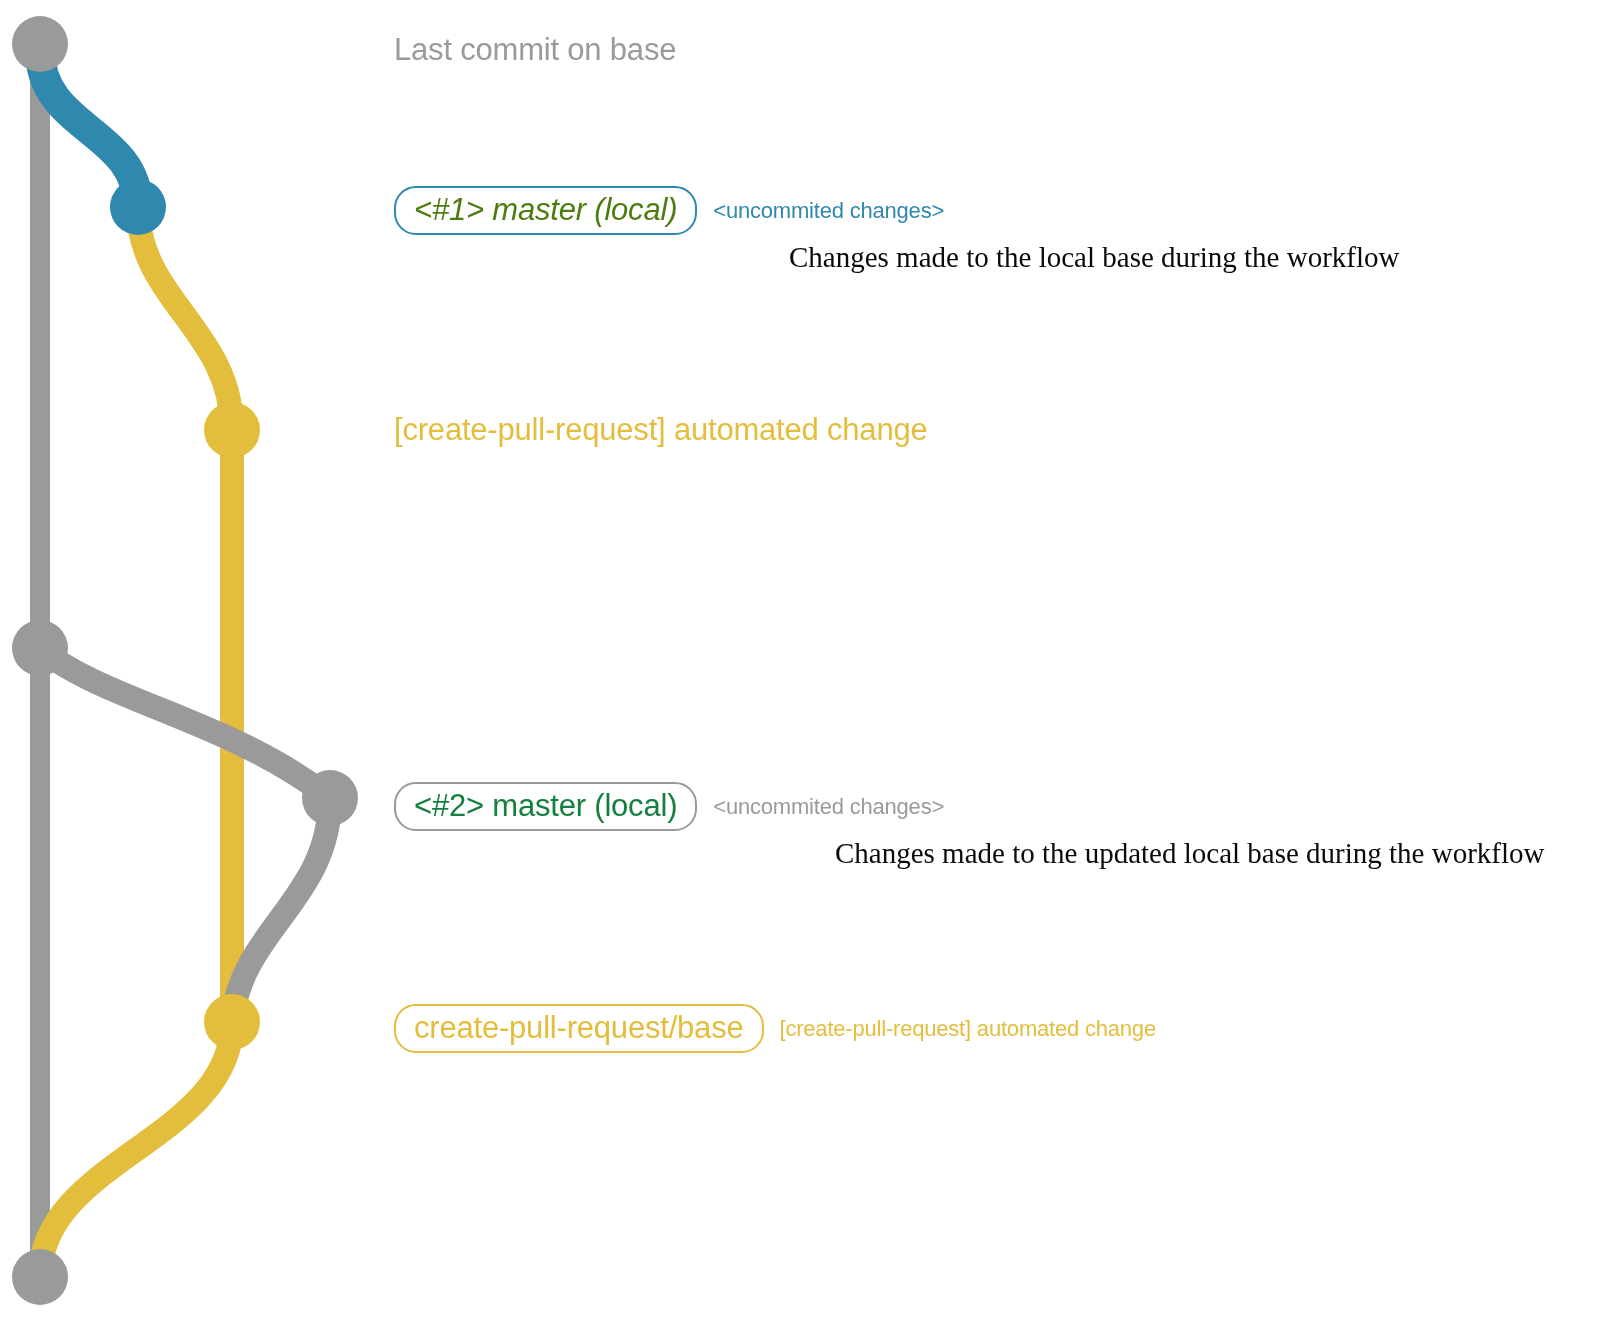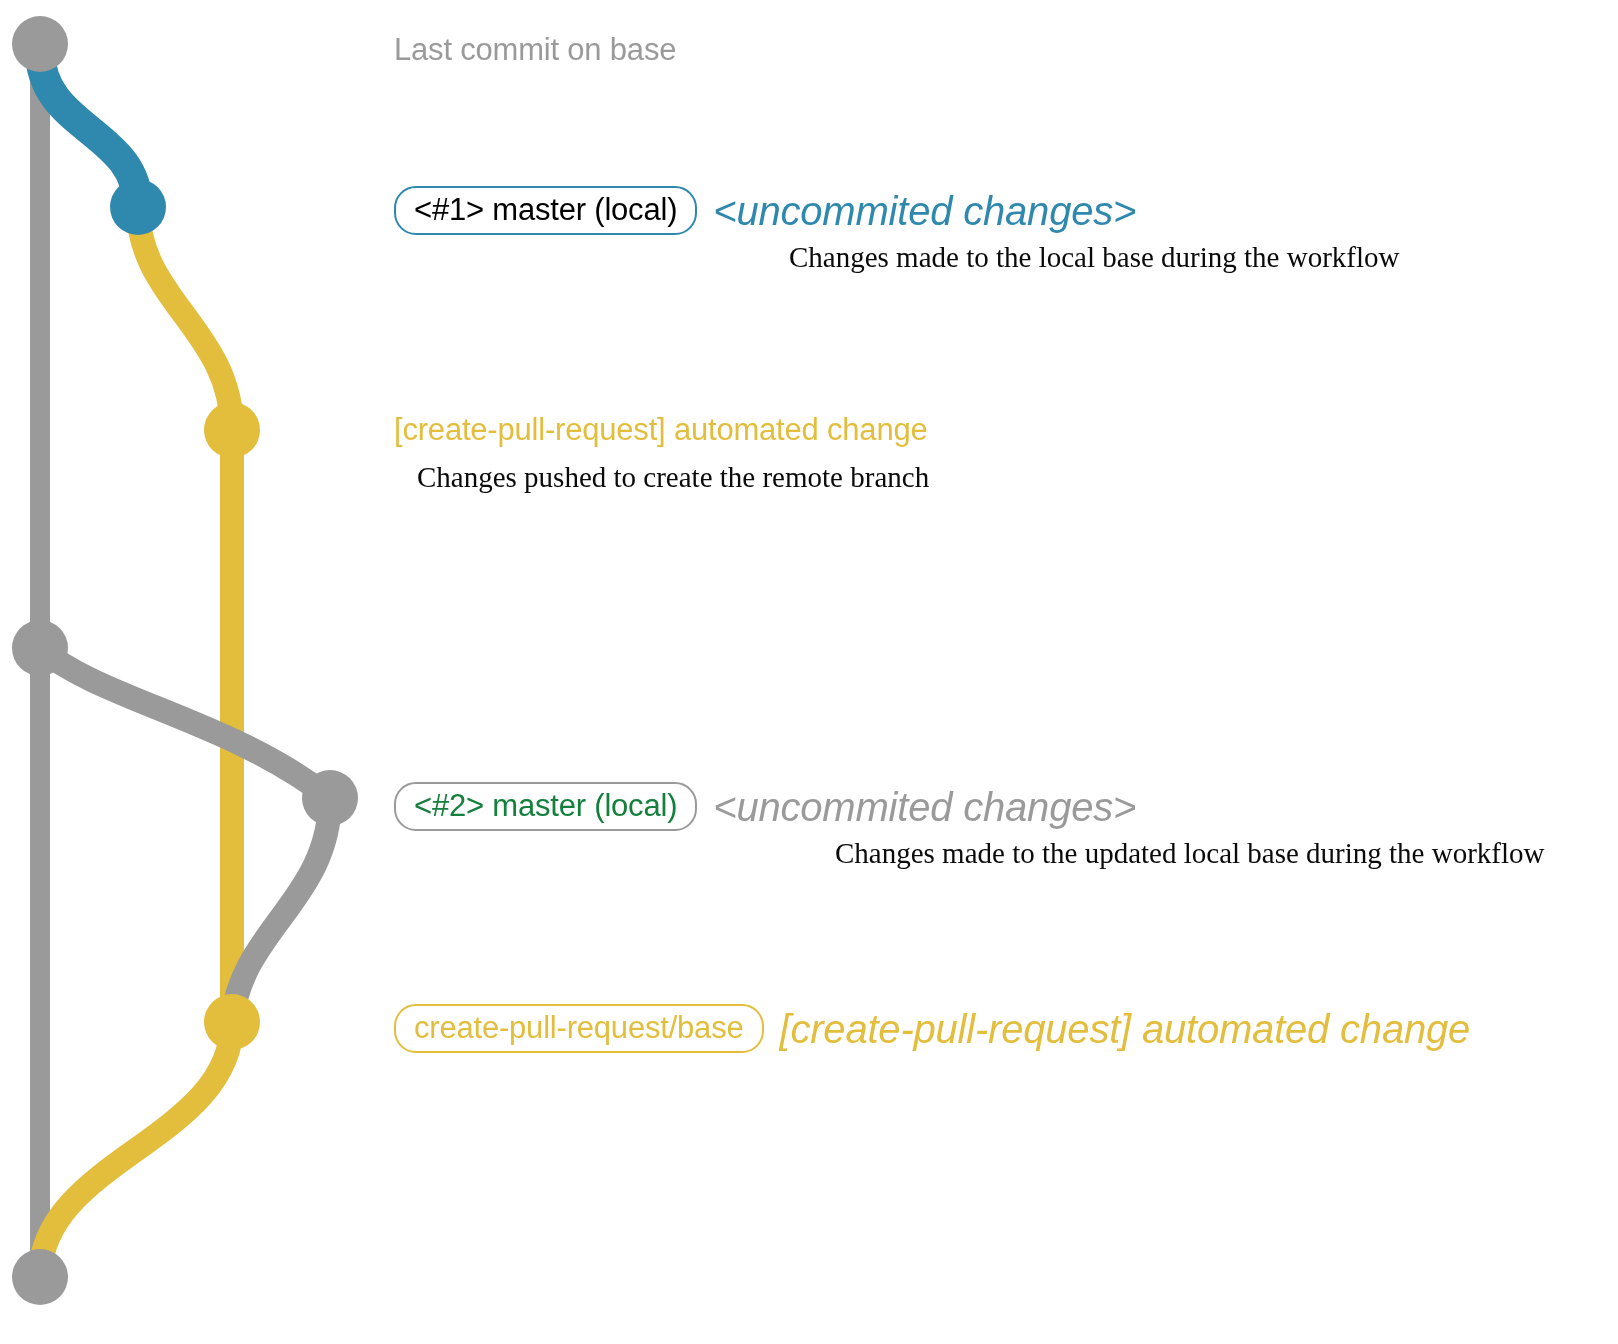--- a/index.html
+++ b/index.html
@@ -46,32 +46,31 @@
     display: inline-block;
     border: 2px solid #9a9a9a;
     border-radius: 22px;
     padding: 6px 18px 8px 18px;
     font-size: 31px;
     line-height: 1.0;
     color: #9a9a9a;
     background: #ffffff;
     letter-spacing: -0.2px;
   }
-  .badge.blue  { border-color: #2f88ae; color: #000000; }
+  .badge.blue  { border-color: #2f88ae; color: #4d7c0f; font-style: italic; }
   .badge.yellow{ border-color: #e3bd3c; color: #e3bd3c; }
   .badge.gray  { border-color: #9a9a9a; color: #15803d; }
 
   .subject {
-    font-size: 40px;
+    font-size: 22px;
     line-height: 1.0;
     margin-left: 16px;
     letter-spacing: -0.2px;
     color: #9a9a9a;
     white-space: nowrap;
-    font-style: italic;
   }
   .subject.blue   { color: #2f88ae; }
   .subject.yellow { color: #e3bd3c; }
   .subject.gray   { color: #9a9a9a; }
 
   .plain-subject {
     font-size: 31px;
     line-height: 1.0;
     letter-spacing: -0.2px;
     color: #9a9a9a;
@@ -130,21 +129,20 @@
       <span class="subject blue">&lt;uncommited changes&gt;</span>
     </div>
   </div>
   <div class="desc" style="left:789px; top:243px;">Changes made to the local base during the workflow</div>
 
   <div class="row" style="top:414px;">
     <div class="row-head">
       <span class="plain-subject yellow">[create-pull-request] automated change</span>
     </div>
   </div>
-  <div class="desc" style="left:417px; top:463px;">Changes pushed to create the remote branch</div>
 
 
   <div class="row" style="top:782px;">
     <div class="row-head">
       <span class="badge gray">&lt;#2&gt; master (local)</span>
       <span class="subject gray">&lt;uncommited changes&gt;</span>
     </div>
   </div>
   <div class="desc" style="left:835px; top:839px;">Changes made to the updated local base during the workflow</div>
 

